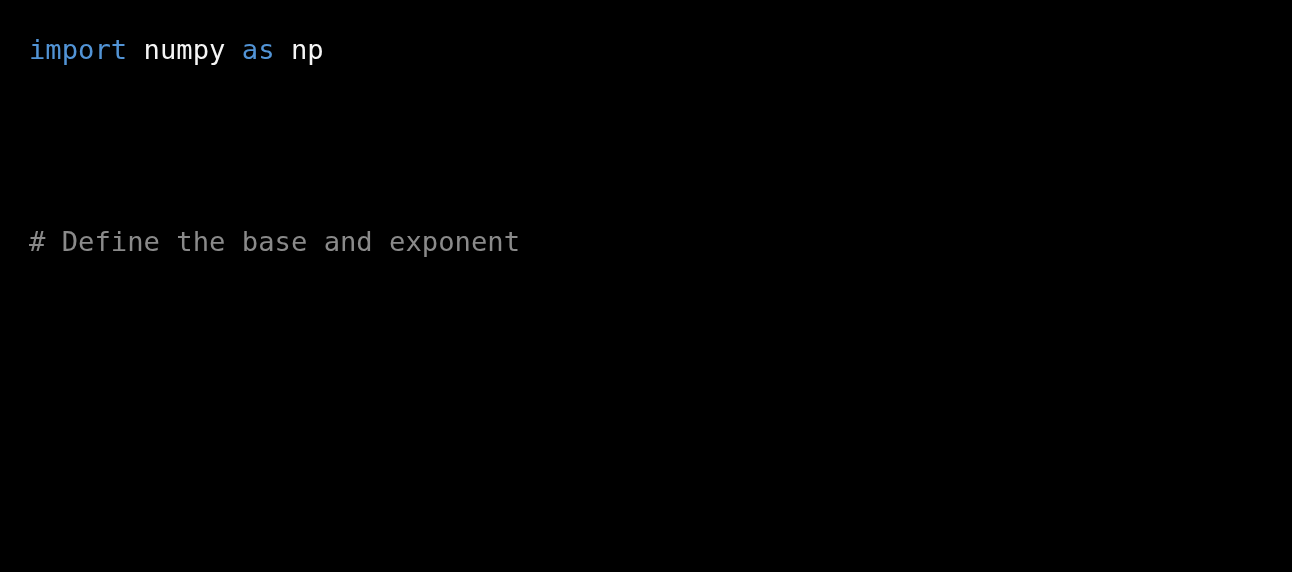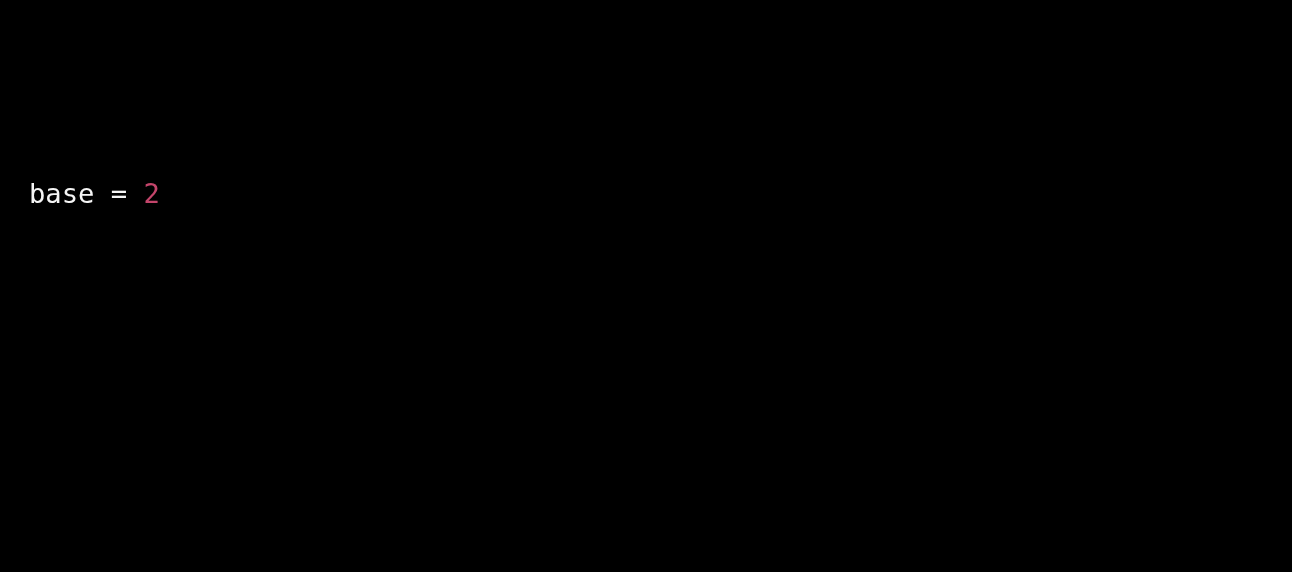--- a/index.html
+++ b/index.html
@@ -49,23 +49,23 @@
   
   .tok-keyword  { color: #5294d6; }
   .tok-plain    { color: #f5f5f5; }
   .tok-comment  { color: #8a8a8a; }
   .tok-number   { color: #c4456b; }
 </style>
 </head>
 <body>
 
 <div id="code-surface">
-  <pre class="code-block"><code id="code-root">
+  <pre class="code-block"><code id="code-root"><span class="code-line"><span class="tok-keyword">import</span><span class="tok-plain"> numpy </span><span class="tok-keyword">as</span><span class="tok-plain"> np</span></span>
 <span class="code-line blank"><span class="tok-plain"> </span></span>
-<span class="code-line"><span class="tok-plain">base = </span><span class="tok-number">2</span></span>
+<span class="code-line"><span class="tok-comment"># Define the base and exponent</span></span>
 <span class="code-line blank"><span class="tok-plain"> </span></span>
 
 
 
 
 
 </code></pre>
 </div>
 
 </body></html>

